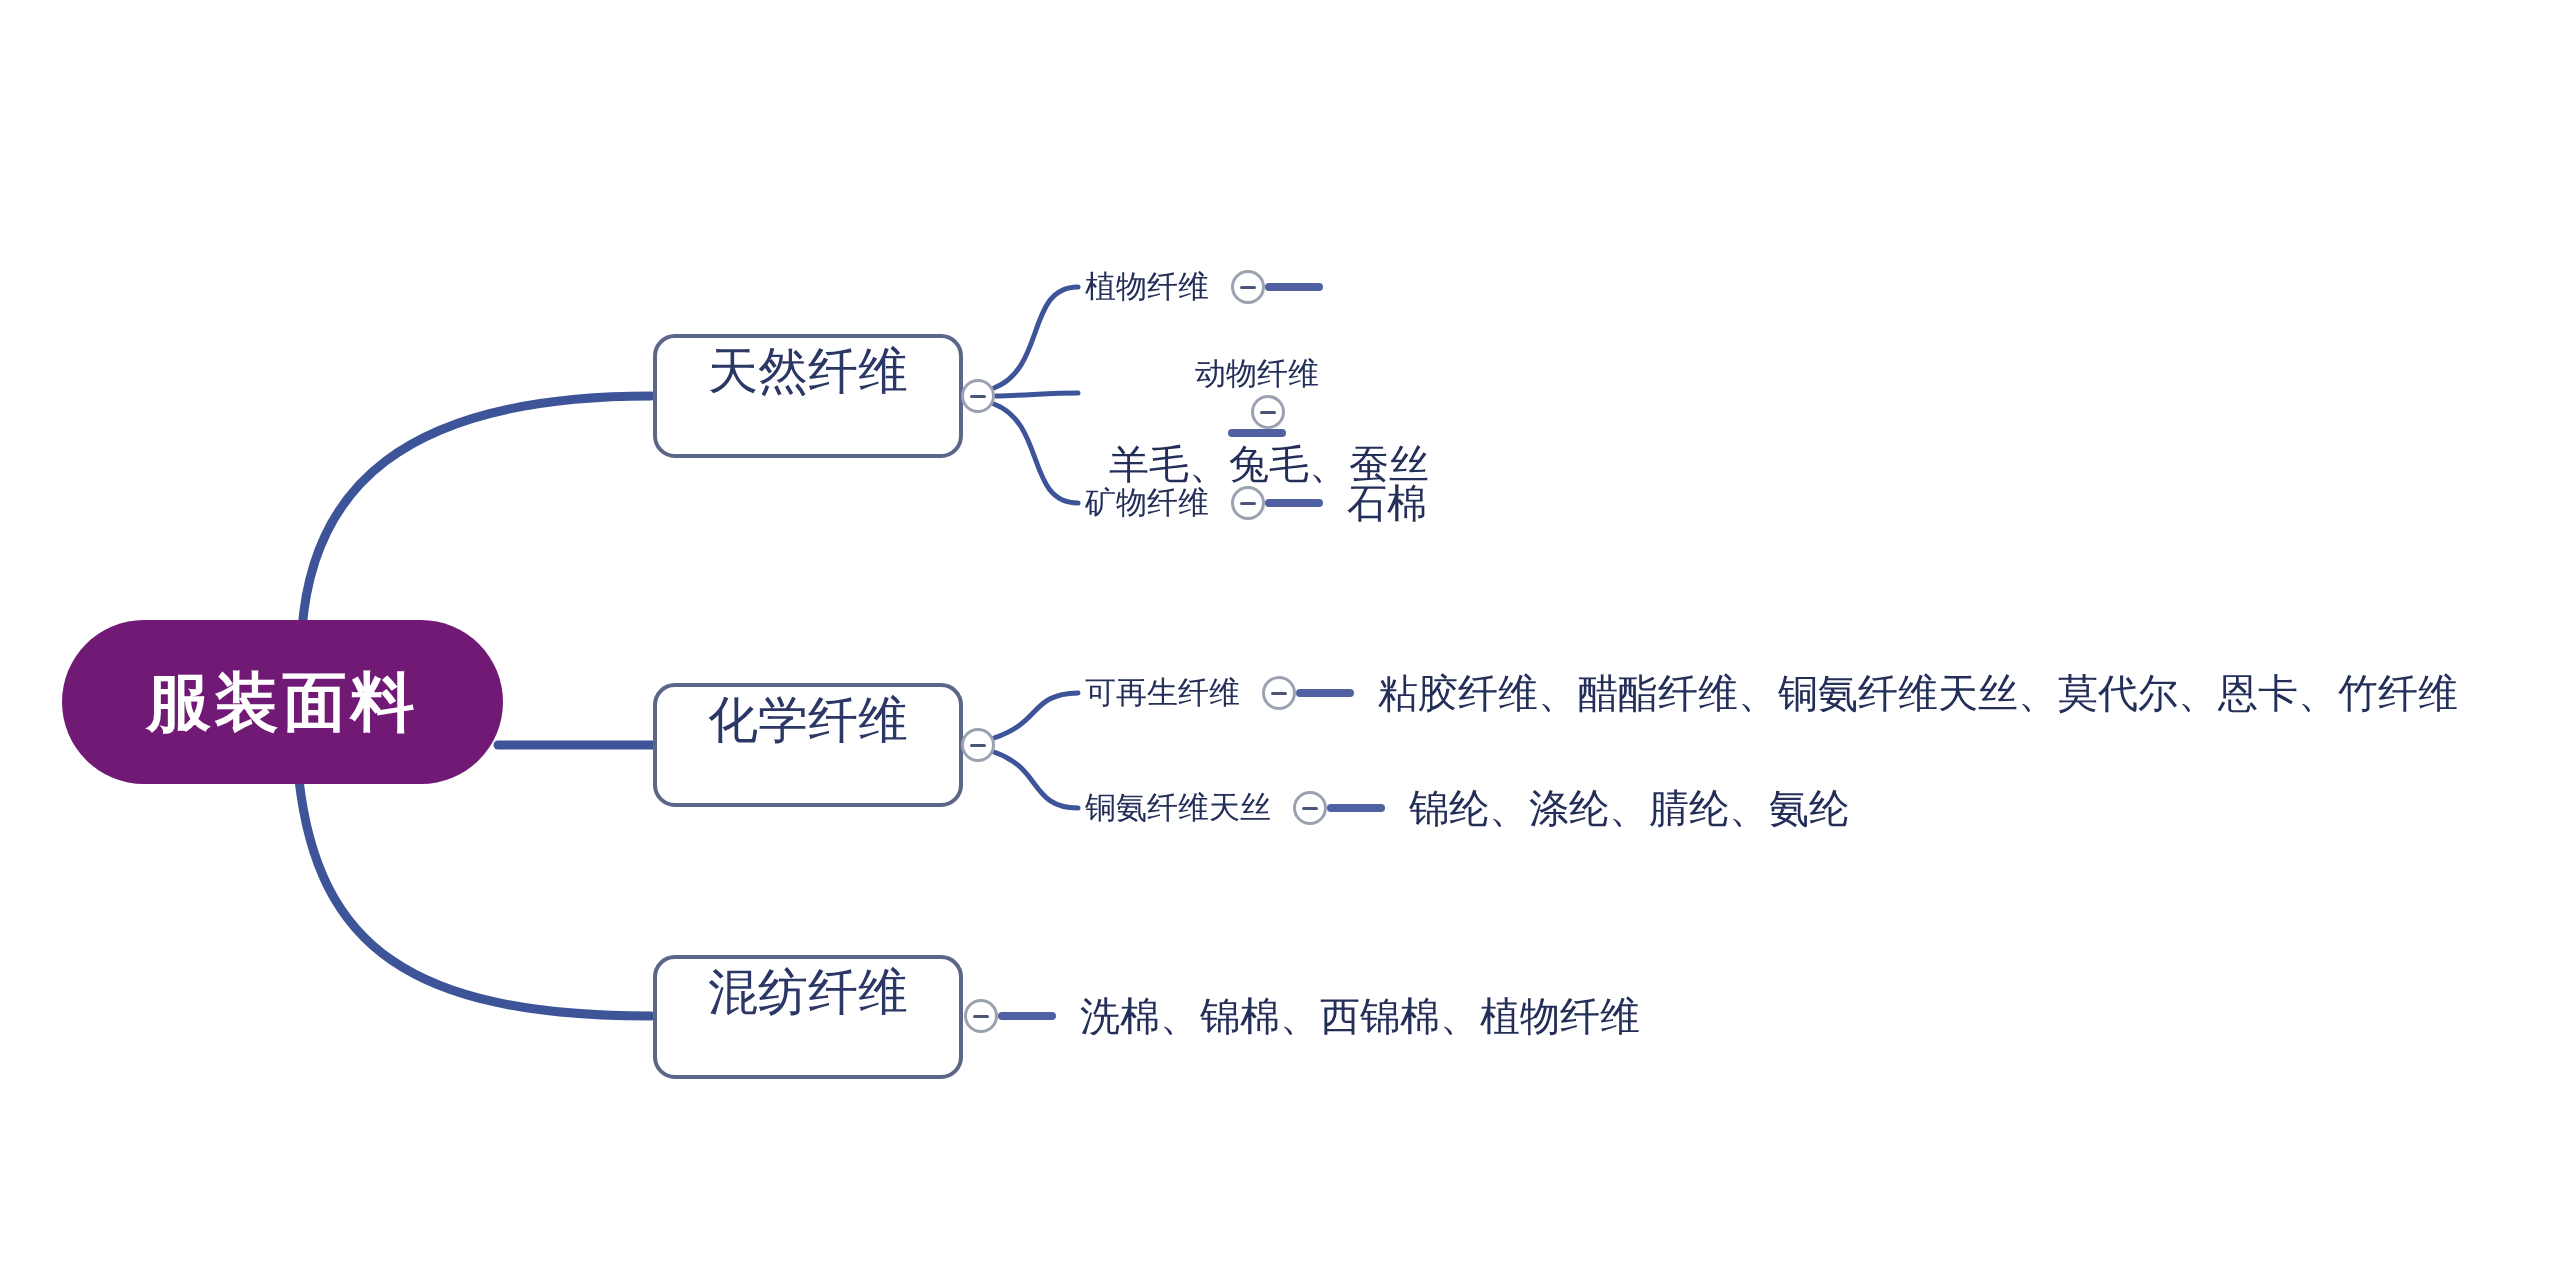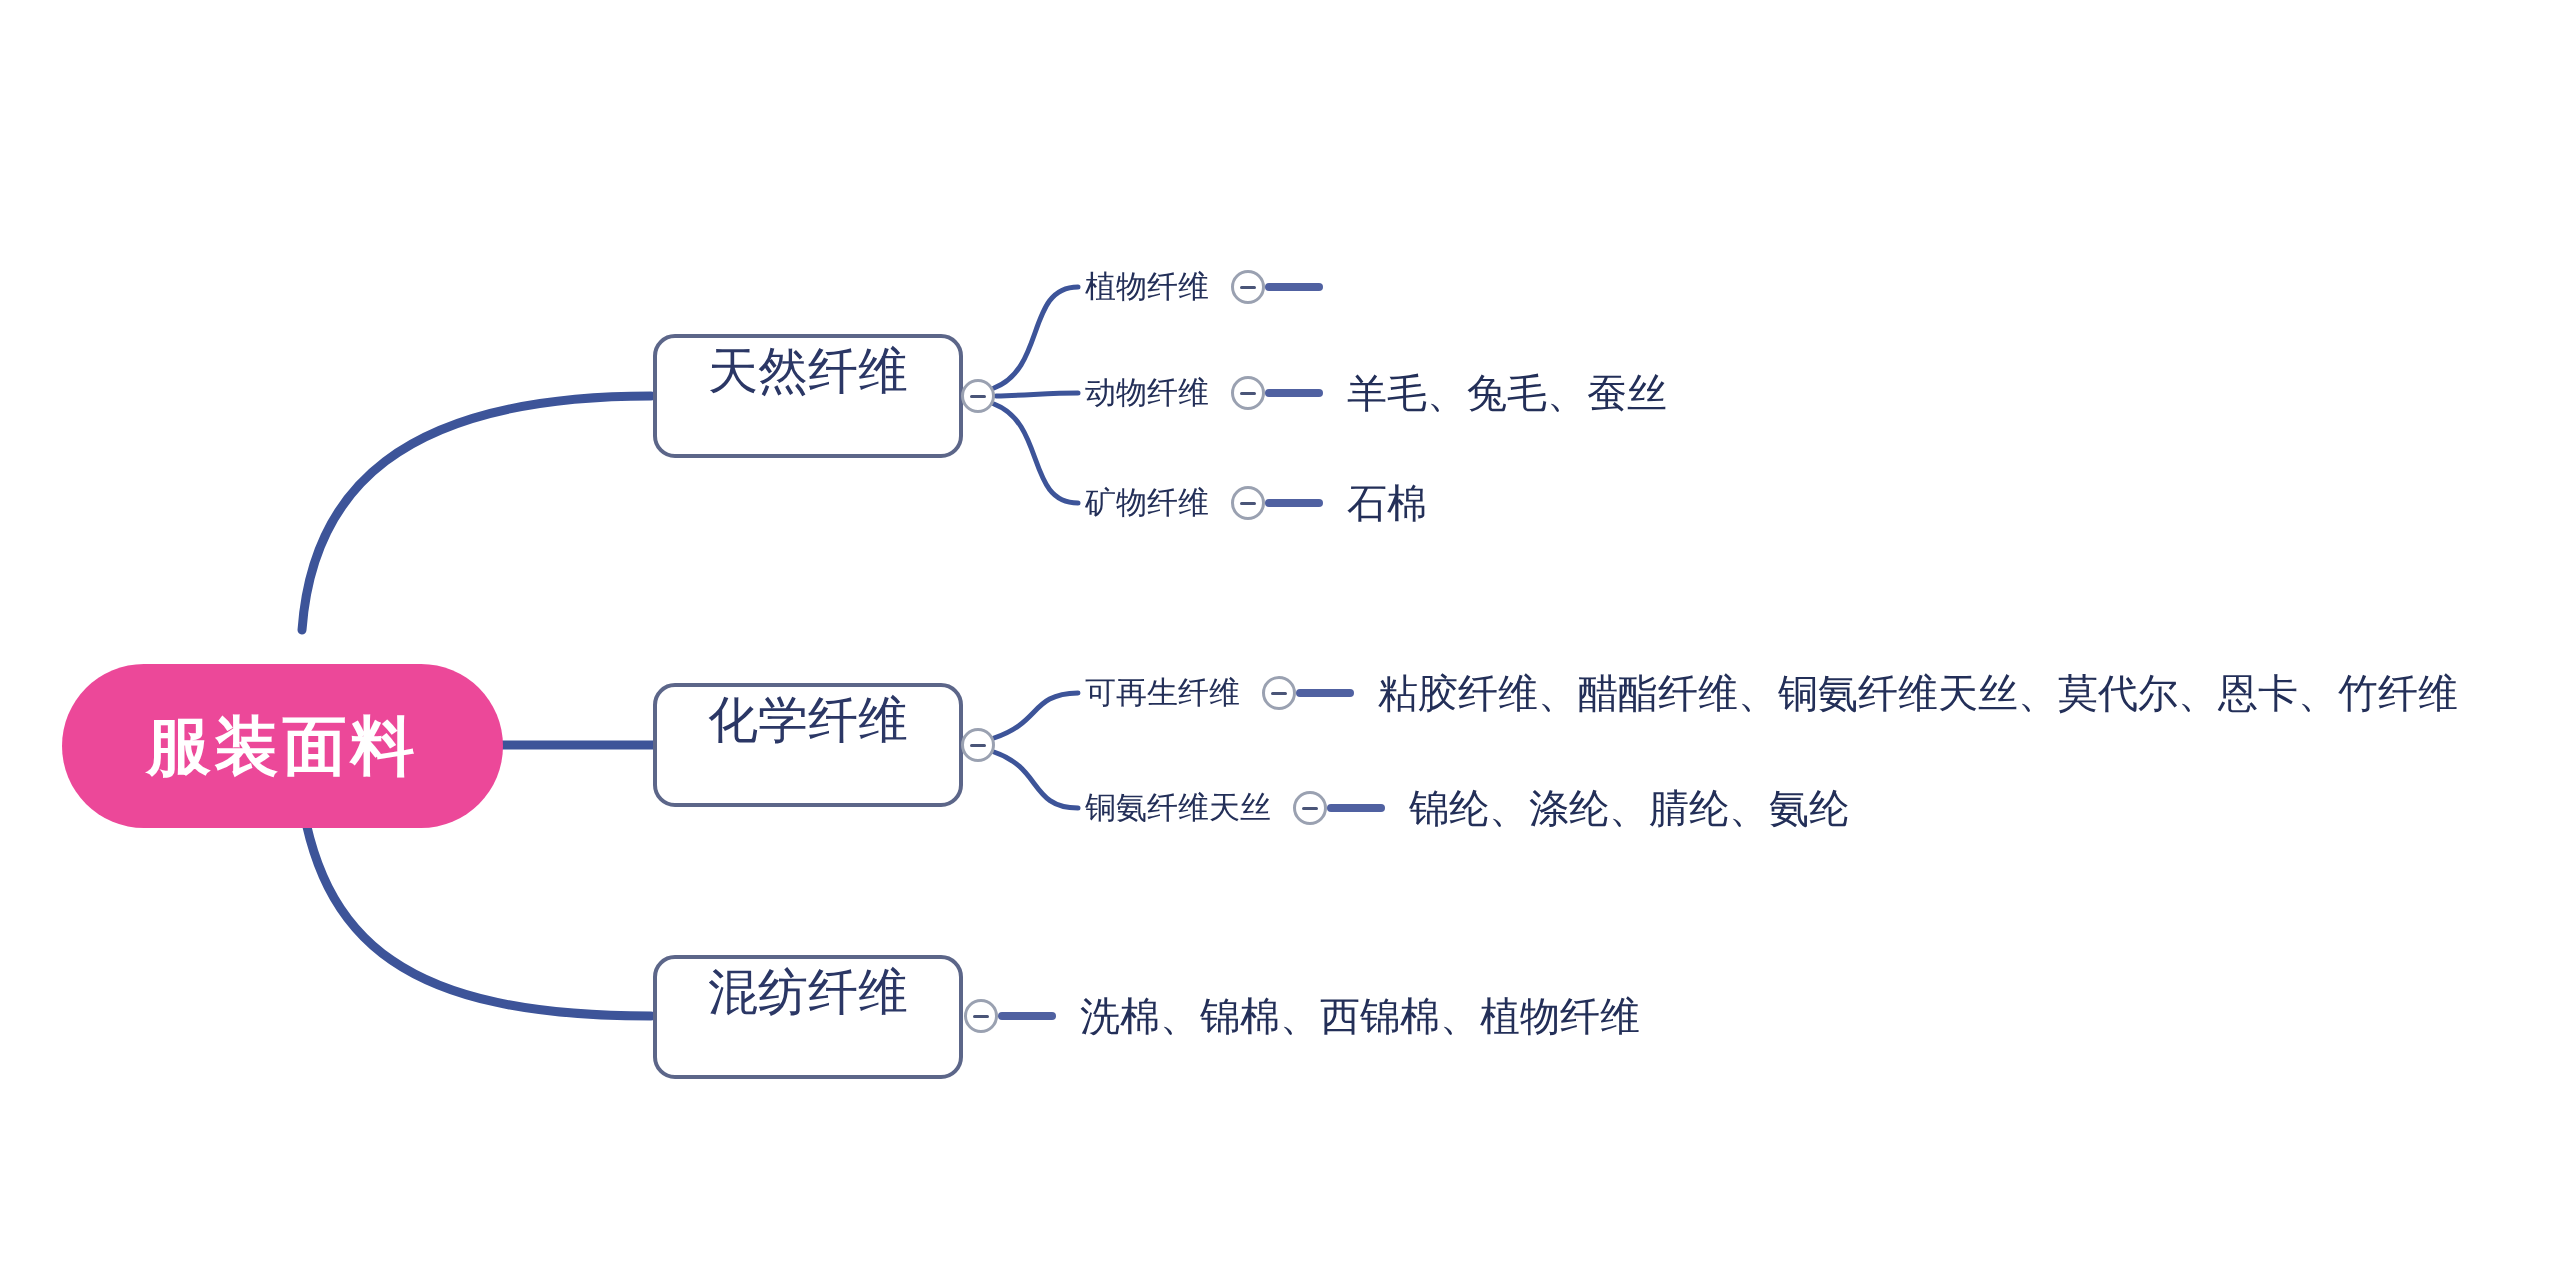--- a/index.html
+++ b/index.html
@@ -27,31 +27,30 @@
     stroke-linecap: round;
   }
   .wire-root { stroke-width: 9px; }
   .wire-fan  { stroke-width: 5px; }
 
   
   .root-node {
     position: absolute;
     left: 62px; top: 620px;
     width: 441px; height: 164px;
-    background: #ec4899;
+    background: #701a75;
     border-radius: 82px;
     display: flex;
     align-items: center;
     justify-content: center;
     color: #ffffff;
     font-size: 64px;
     font-weight: bold;
     letter-spacing: 4px;
     cursor: pointer;
-    margin-top: 44px;
   }
 
   
   .branch-box {
     position: absolute;
     left: 653px;
     width: 310px; height: 124px;
     box-sizing: border-box;
     background: #ffffff;
     border: 4px solid #5c6689;
@@ -93,21 +92,21 @@
   
   .row {
     position: absolute;
     left: 1085px;
     height: 80px;
     display: flex;
     align-items: center;
     white-space: nowrap;
   }
   .row-plant    { top: 247px; }
-  .row-animal   { top: 353px; }
+  .row-animal   { top: 353px; flex-direction: column; }
   .row-mineral  { top: 463px; }
   .row-regen    { top: 653px; }
   .row-nonregen { top: 768px; }
   .row-blended-items { top: 976px; left: 998px; }
 
   .child-label {
     font-size: 31px;
     color: #232f58;
     cursor: pointer;
   }

